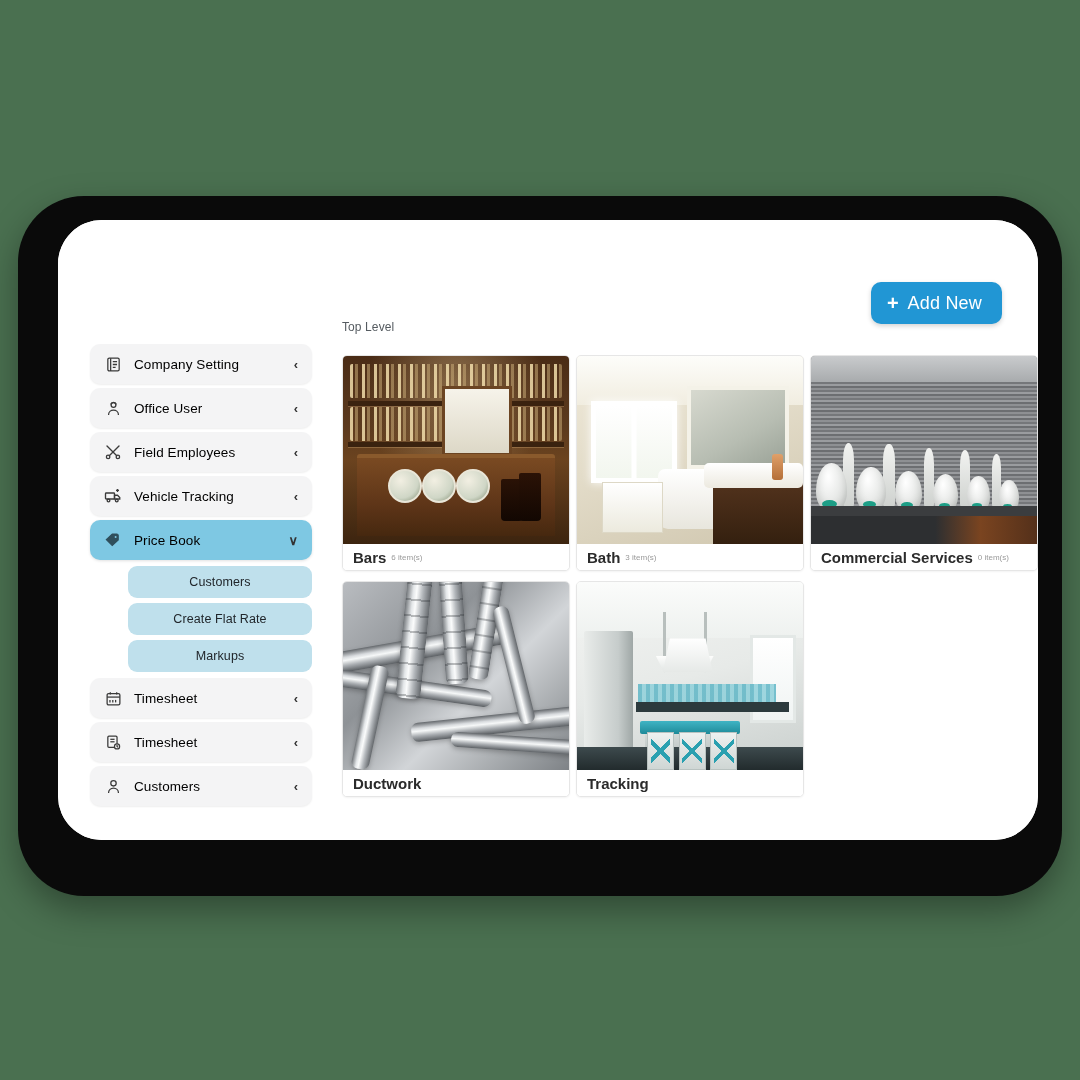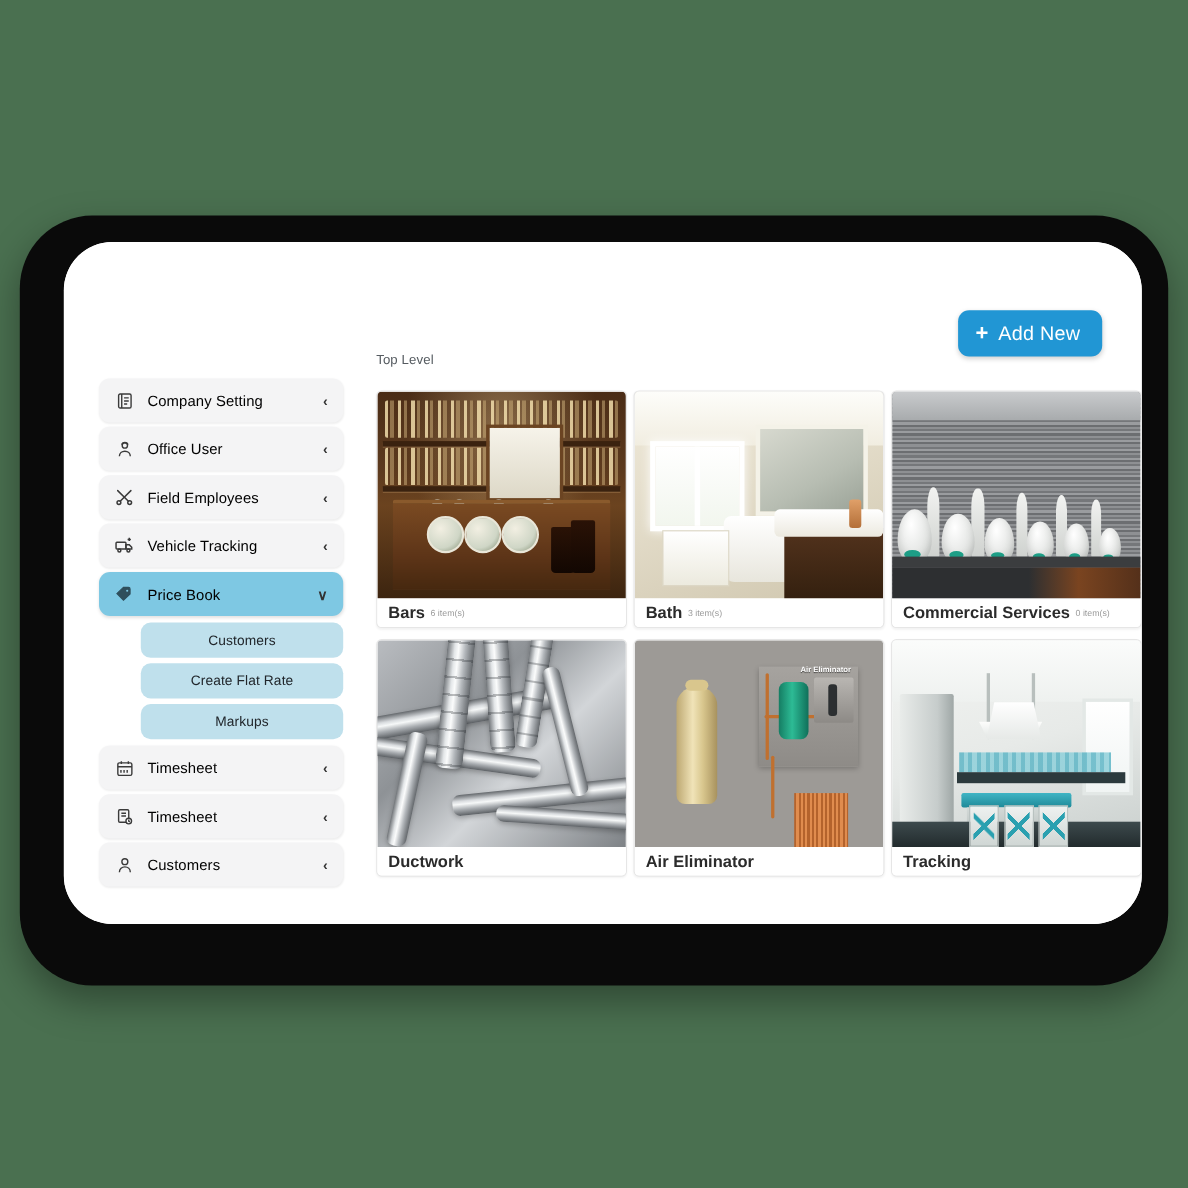--- a/index.html
+++ b/index.html
@@ -669,39 +669,20 @@
                 <div class="pipe" style="left:8%;  top:44%; width:8%; height:56%; transform:rotate(12deg)"></div>
                 <div class="pipe-h" style="left:48%; top:82%; width:56%; height:8%; transform:rotate(4deg)"></div>
               </div>
             </div>
             <div class="card-caption">
               <span class="card-title">Ductwork</span>
               <span class="card-count"></span>
             </div>
           </div>
 
-          <div class="card">
-            <div class="card-thumb">
-              <div class="art art-air">
-                <div class="brass"></div>
-                <div class="panel"></div>
-                <div class="cu-pipe" style="right:46%; top:16%; width:3px; height:42%"></div>
-                <div class="cu-pipe" style="right:18%; top:36%; width:30%; height:3px"></div>
-                <div class="cu-pipe" style="right:44%; top:56%; width:3px; height:30%"></div>
-                <div class="tank"></div>
-                <div class="box"></div>
-                <div class="label">Air Eliminator</div>
-                <div class="copper"></div>
-              </div>
-            </div>
-            <div class="card-caption">
-              <span class="card-title">Air Eliminator</span>
-              <span class="card-count"></span>
-            </div>
-          </div>
 
           <div class="card">
             <div class="card-thumb">
               <div class="art art-kitchen">
                 <div class="ceil"></div>
                 <div class="pendant" style="left:38%"></div>
                 <div class="pendant" style="left:56%"></div>
                 <div class="window"></div>
                 <div class="fridge"></div>
                 <div class="hood"></div>

